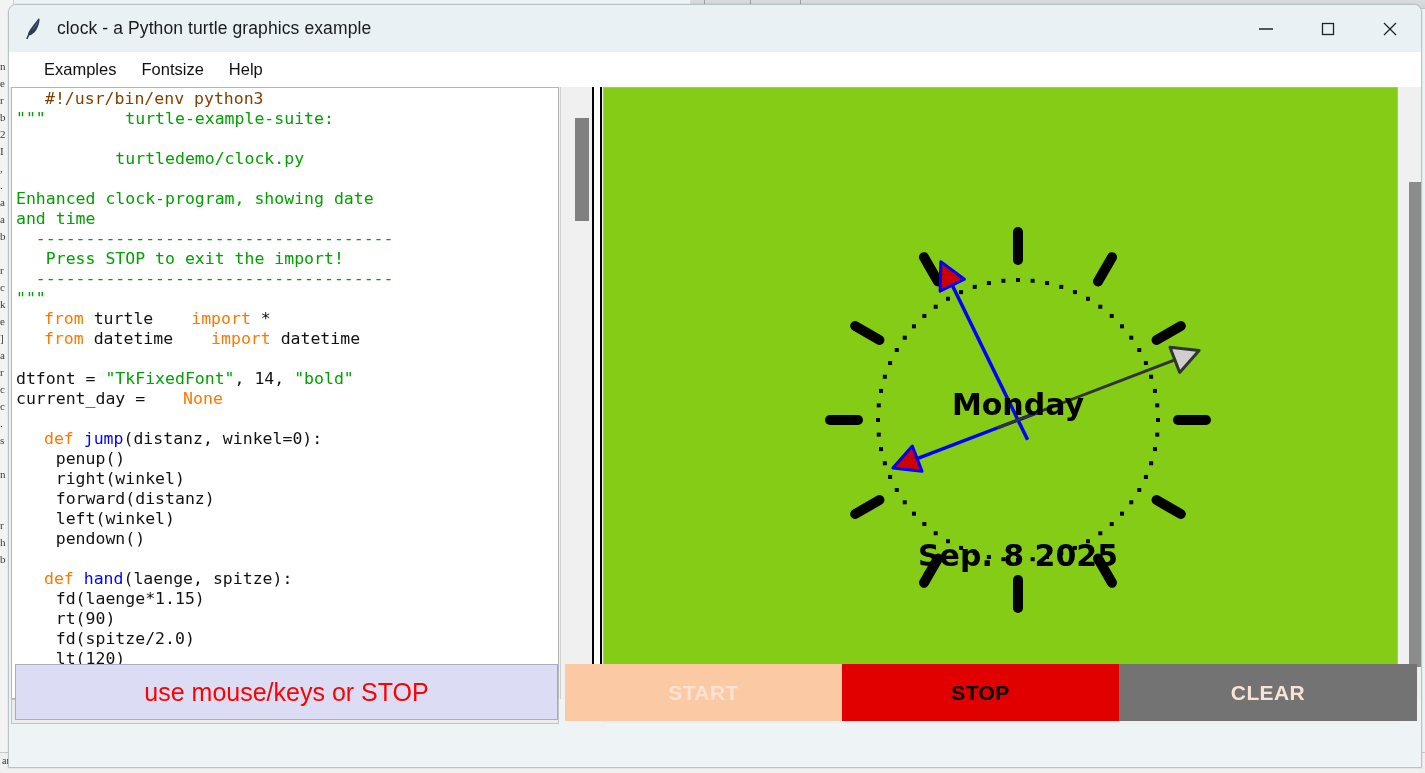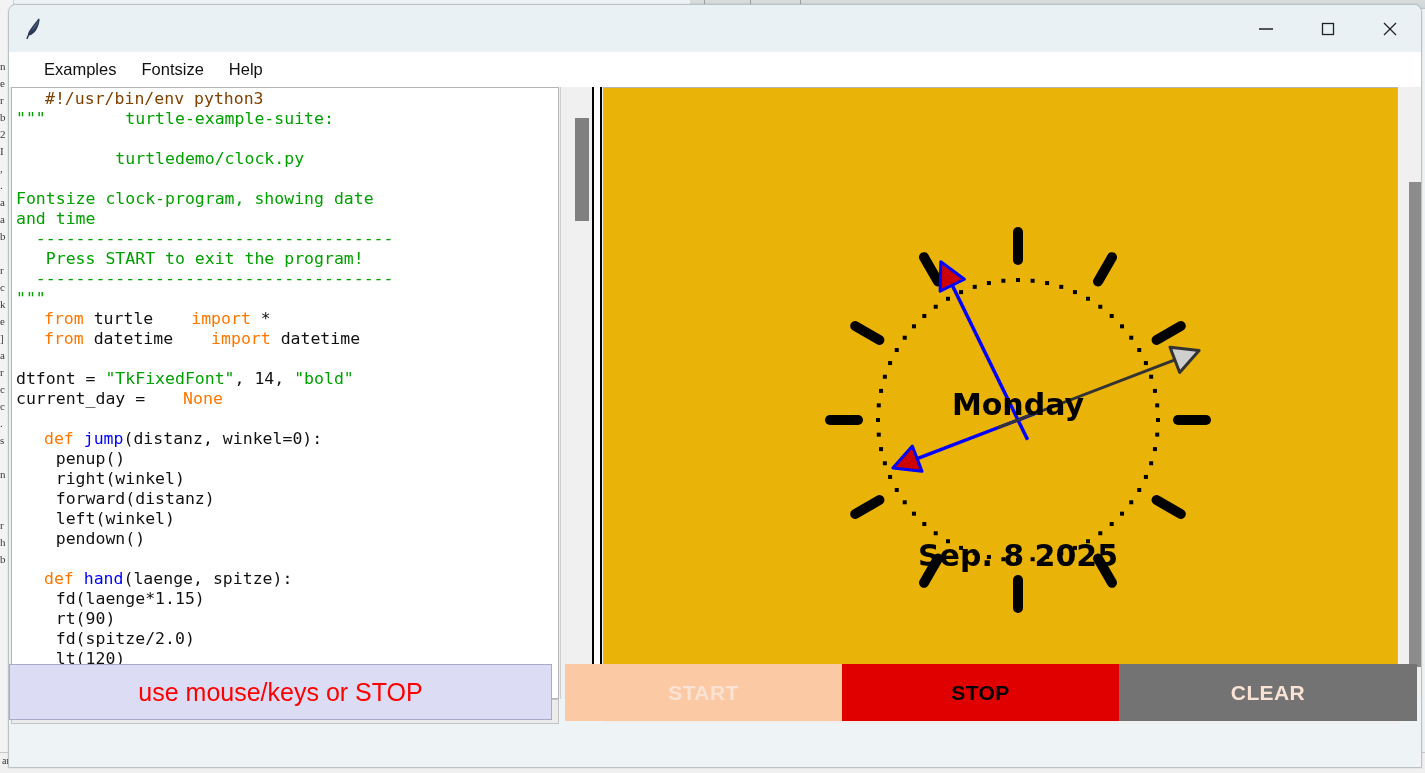--- a/index.html
+++ b/index.html
@@ -75,32 +75,32 @@
     justify-content:space-between;padding:0 6px;}
   .tri{width:0;height:0;}
   .tri-l{border-top:6px solid transparent;border-bottom:6px solid transparent;border-right:9px solid #9a9a9a;}
   .tri-r{border-top:6px solid transparent;border-bottom:6px solid transparent;border-left:9px solid #9a9a9a;}
 
   
   #sash{position:absolute;left:583px;top:0;width:6px;height:612px;background:#fff;
     border-left:2px solid #000;border-right:2px solid #000;}
 
   
-  #canvas-pane{position:absolute;left:594px;top:0;width:795px;height:612px;background:#eab308;
+  #canvas-pane{position:absolute;left:594px;top:0;width:795px;height:612px;background:#84cc16;
     border:1px solid #b5b5b5;box-sizing:border-box;overflow:hidden;}
   #turtle-canvas{position:absolute;left:0;top:0;}
 
   #canvas-vscroll{position:absolute;left:1392px;top:0;width:28px;height:612px;background:#f0f0f0;}
   #canvas-vthumb{position:absolute;left:8px;top:95px;width:15px;height:485px;background:#8c8c8c;}
   #canvas-hscroll{position:absolute;left:594px;top:612px;width:797px;height:25px;background:#efefef;}
   #canvas-hthumb{position:absolute;left:86px;top:5px;width:600px;height:14px;background:#8c8c8c;}
 
   
   #bottombar{position:absolute;left:0;top:659px;width:1412px;height:58px;display:flex;}
-  #statusbox{width:543px;height:56px;margin-left:0;background:#dcdcf5;
+  #statusbox{width:543px;height:56px;margin-left:6px;background:#dcdcf5;
     border:1px solid #a9a9c8;box-sizing:border-box;display:flex;align-items:center;
     justify-content:center;}
   #status-text{color:#ff0000;font-size:25px;font-weight:normal;}
   #buttons{position:absolute;left:556px;top:0;width:852px;height:57px;display:flex;border-radius:20px;}
   .btn{height:57px;display:flex;align-items:center;justify-content:center;
     font-size:21px;font-weight:bold;letter-spacing:.4px;box-sizing:border-box;}
   #btn-start{width:277px;background:#fbc9a4;color:#fae3d5;}
   #btn-stop{width:277px;background:#e00000;color:#000000;}
   #btn-clear{width:298px;background:#737373;color:#fae3d5;}
 </style>
@@ -151,20 +151,21 @@
 
 <div id="app-window">
 
   <div id="titlebar">
     <div id="app-icon">
       <svg width="22" height="26" viewBox="0 0 22 26">
         <path d="M15.5 2.5 C13 6, 9 10.5, 6.5 14.5 C5.5 16.2, 5 17.6, 4.8 19 L3.2 22.6 L4.5 23.2 L6.2 19.6 C7.6 19.3, 9.2 18.4, 11 16.8 C14.4 13.7, 16.3 8.2, 16.6 3.1 Z" fill="#2b3a55"></path>
         <path d="M15.4 4 C13.6 7.6, 11 11.4, 8.4 14.6 C10.6 13.4, 13 10.6, 14.4 7.6 Z" fill="#5b6f92"></path>
       </svg>
     </div>
+    <div id="title-text">clock - a Python turtle graphics example</div>
     <div id="win-controls">
       <div class="wc">
         <svg width="18" height="18" viewBox="0 0 18 18">
             <line x1="2" y1="9" x2="16" y2="9" stroke="#222" stroke-width="1.3"></line>
           </svg>
       </div>
       <div class="wc">
         <svg width="18" height="18" viewBox="0 0 18 18">
             <rect x="3.5" y="3.5" width="11" height="11" fill="none" stroke="#222" stroke-width="1.3"></rect>
           </svg>
@@ -185,24 +186,24 @@
   </div>
 
   <div id="panes">
 
     <div id="code-pane">
       <div id="code-text"><span class="c-com">#!/usr/bin/env python3</span>
 <span class="c-str">"""        turtle-example-suite:</span>
 <span class="c-str"></span>
 <span class="c-str">          turtledemo/clock.py</span>
 <span class="c-str"></span>
-<span class="c-str">Fontsize clock-program, showing date</span>
+<span class="c-str">Enhanced clock-program, showing date</span>
 <span class="c-str">and time</span>
 <span class="c-str">  ------------------------------------</span>
-<span class="c-str">   Press START to exit the program!</span>
+<span class="c-str">   Press STOP to exit the import!</span>
 <span class="c-str">  ------------------------------------</span>
 <span class="c-str">"""</span>
 <span class="c-kw">from</span> turtle <span class="c-kw">import</span> *
 <span class="c-kw">from</span> datetime <span class="c-kw">import</span> datetime
 
 dtfont = <span class="c-str">"TkFixedFont"</span>, 14, <span class="c-str">"bold"</span>
 current_day = <span class="c-kw">None</span>
 
 <span class="c-kw">def </span><span class="c-def">jump</span>(distanz, winkel=0):
     penup()

